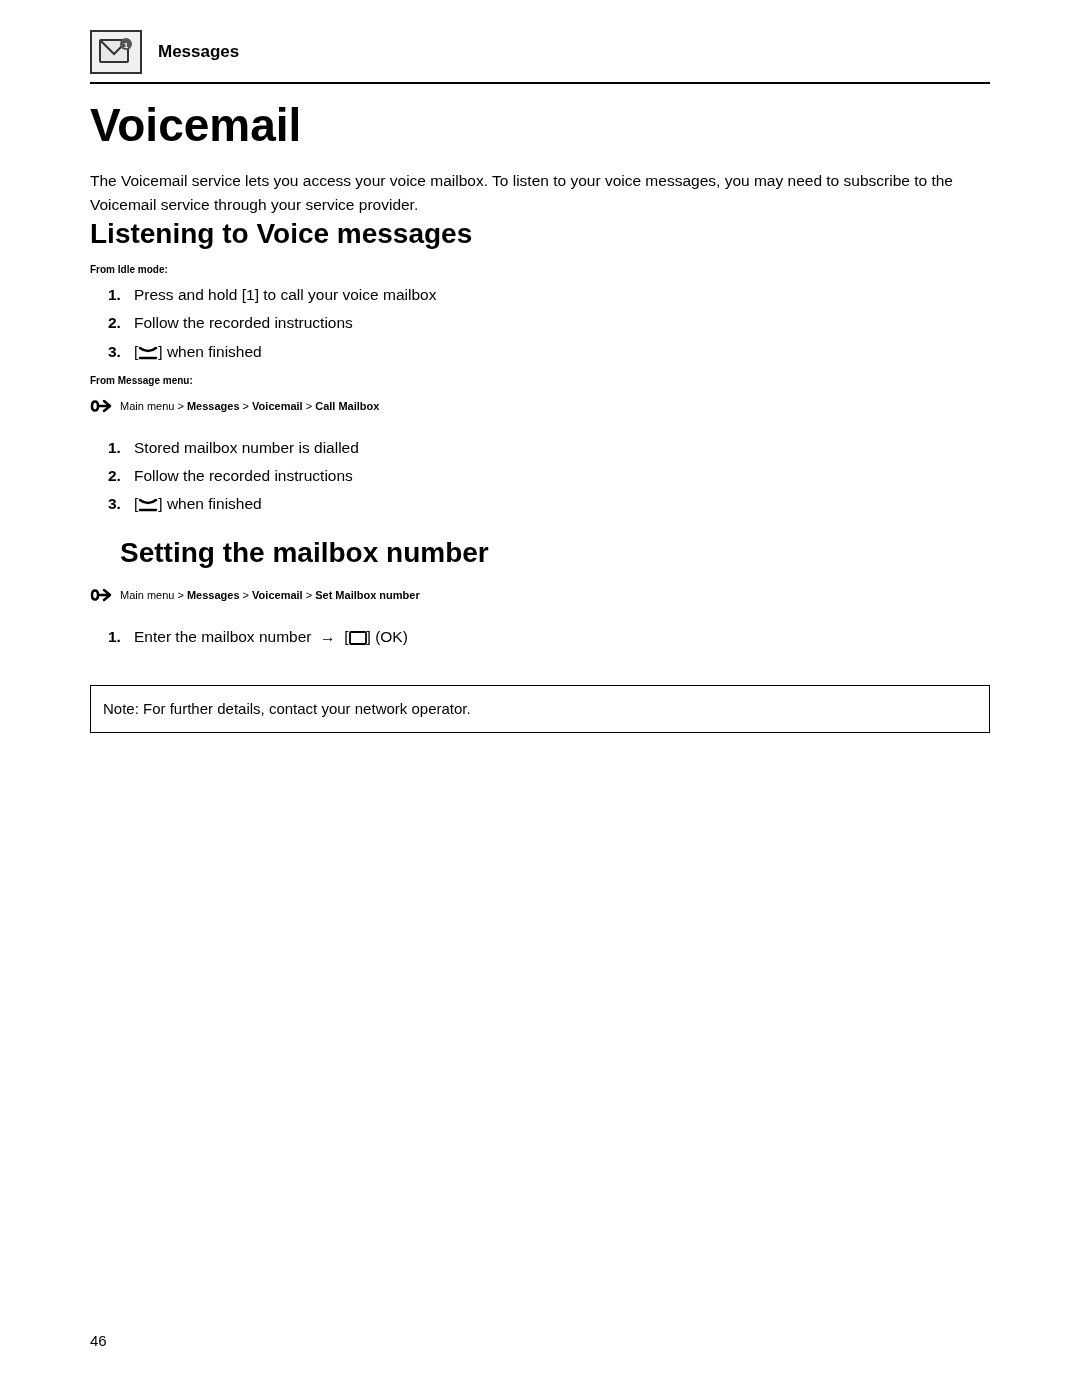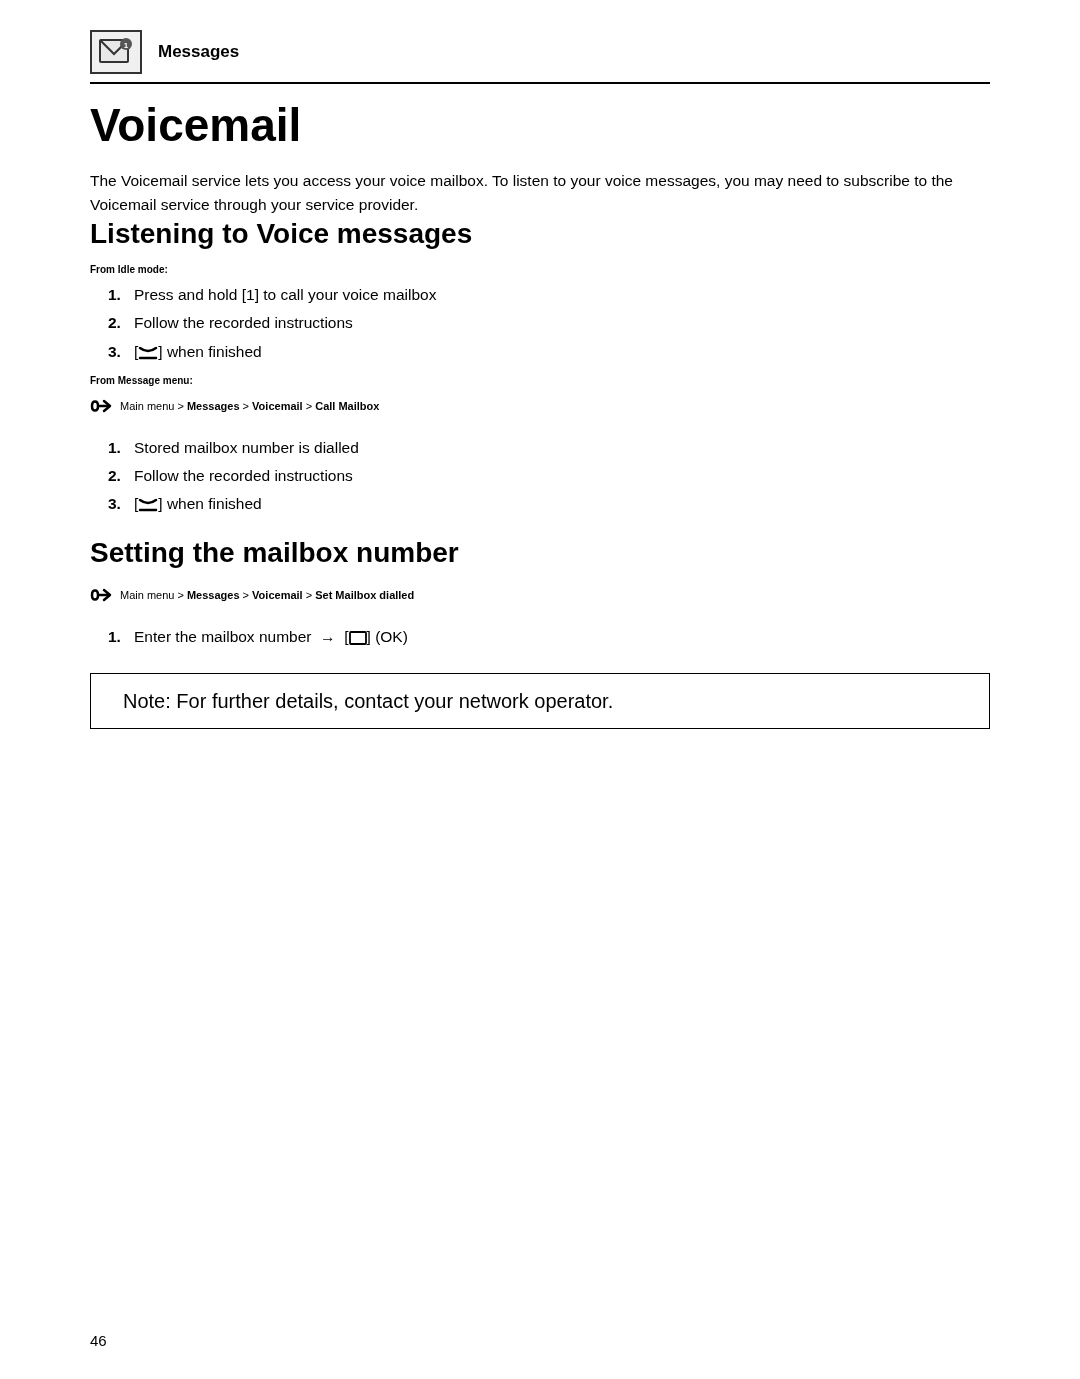--- a/index.html
+++ b/index.html
@@ -113,23 +113,23 @@
     .nav-arrow-icon {
       display: inline-block;
       width: 24px;
       height: 24px;
       margin-right: 6px;
       flex-shrink: 0;
     }
 
     .note-box {
       border: 1.5px solid #000;
-      padding: 12px 32px;
-      margin-top: 24px;
-      font-size: 20px;
+      padding: 12px 12px;
+      margin-top: 36px;
+      font-size: 15px;
       line-height: 1.5;
     }
 
     .page-number {
       position: absolute;
       bottom: 30px;
       left: 90px;
       font-size: 15px;
     }
 
@@ -209,29 +209,29 @@
       <span class="num">3.</span>
       <span>
         [<svg style="display:inline-block;vertical-align:middle;width:20px;height:14px;" viewBox="0 0 20 14">
             <path d="M2 2 Q10 8 18 2" stroke="#000" stroke-width="2.5" fill="none" stroke-linecap="round"></path>
             <line x1="2" y1="12" x2="18" y2="12" stroke="#000" stroke-width="2.5" stroke-linecap="round"></line>
           </svg>] when finished
       </span>
     </li>
   </ol>
 
-  <h2 class="section-title" style="margin-top: 20px;">Setting the mailbox number</h2>
+  <h2 class="section-title" style="margin-top: 20px; margin-left: 30px;">Setting the mailbox number</h2>
 
   <div class="nav-indent">
     <span class="nav-arrow">
       <svg class="nav-arrow-icon" viewBox="0 0 24 24" fill="none">
         <path d="M20 12 C20 12 8 12 8 12 C8 6 2 6 2 12 C2 18 8 18 8 12" stroke="#000" stroke-width="2.5" fill="none" stroke-linejoin="round"></path>
         <polyline points="14,7 20,12 14,17" stroke="#000" stroke-width="2.5" fill="none" stroke-linejoin="round" stroke-linecap="round"></polyline>
       </svg>
-      <span>Main menu &gt; <strong>Messages</strong> &gt; <strong>Voicemail</strong> &gt; <strong>Set Mailbox dialled</strong></span>
+      <span>Main menu &gt; <strong>Messages</strong> &gt; <strong>Voicemail</strong> &gt; <strong>Set Mailbox number</strong></span>
     </span>
   </div>
 
   <ol class="numbered-list">
     <li>
       <span class="num">1.</span>
       <span>
         Enter the mailbox number &nbsp;→&nbsp;
         [<svg style="display:inline-block;vertical-align:middle;width:18px;height:14px;" viewBox="0 0 18 14">
             <rect x="1" y="1" width="16" height="12" rx="1" stroke="#000" stroke-width="1.8" fill="none"></rect>

